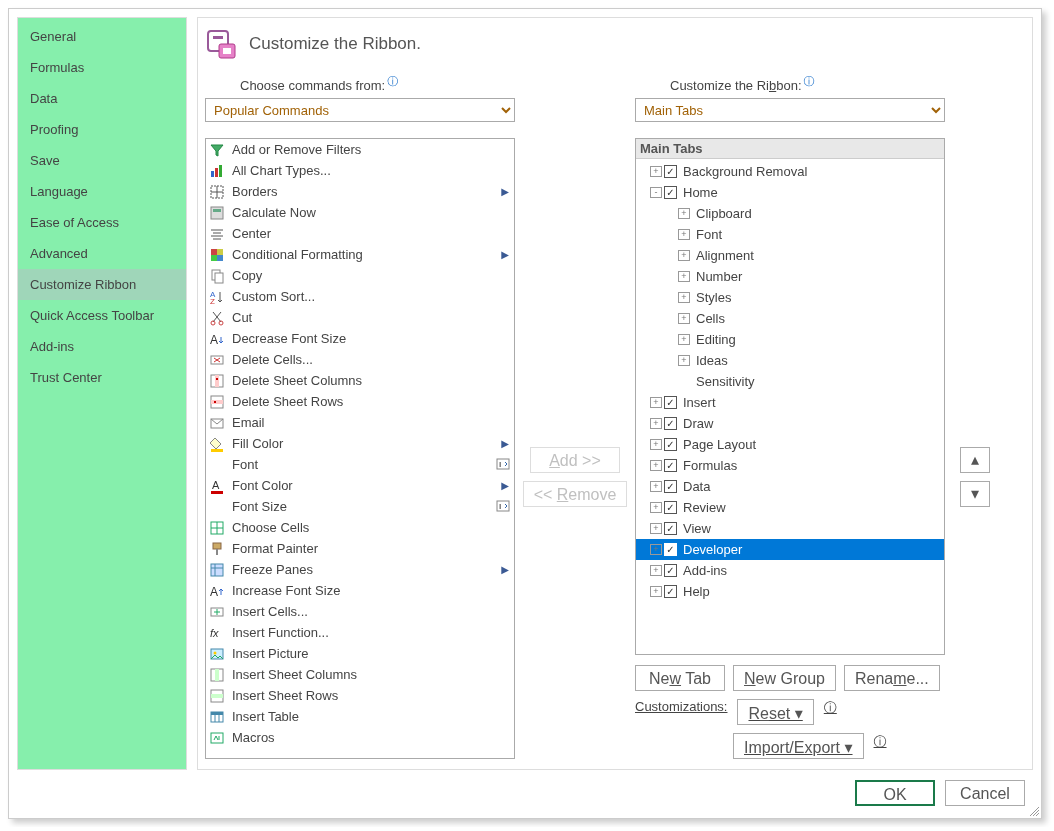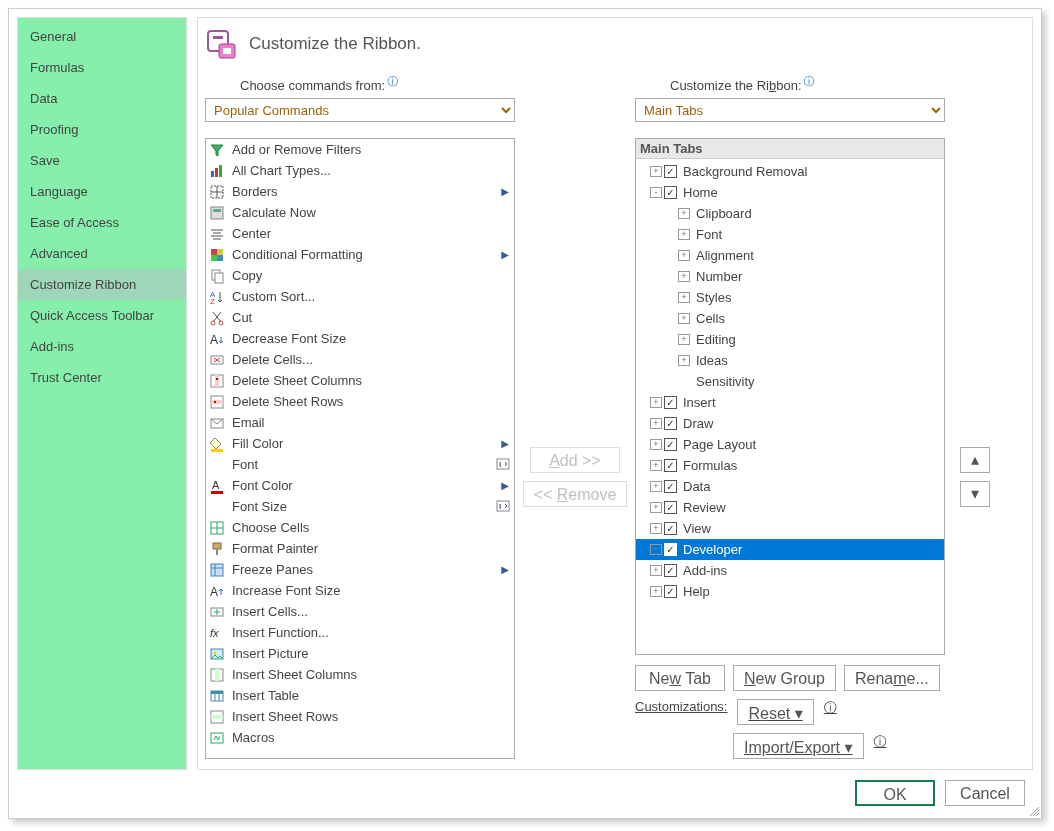--- a/index.html
+++ b/index.html
@@ -475,36 +475,36 @@
                   <svg width="16" height="16" viewBox="0 0 16 16">
                     <rect x="2" y="2" width="12" height="12" fill="#fff" stroke="#888"></rect>
                     <rect x="6" y="2" width="4" height="12" fill="#cfc"></rect>
                   </svg>
                 </span>
                 <span class="cmd-label">Insert Sheet Columns</span>
               </div>
               <div class="cmd-row">
                 <span class="cmd-icon">
                   <svg width="16" height="16" viewBox="0 0 16 16">
+                    <rect x="2" y="2" width="12" height="12" fill="#fff" stroke="#888"></rect>
+                    <rect x="2" y="6" width="12" height="4" fill="#cfc"></rect>
+                  </svg>
+                </span>
+                <span class="cmd-label">Insert Sheet Rows</span>
+              </div>
+              <div class="cmd-row">
+                <span class="cmd-icon">
+                  <svg width="16" height="16" viewBox="0 0 16 16">
                     <rect x="2" y="3" width="12" height="10" fill="#fff" stroke="#48a"></rect>
                     <rect x="2" y="3" width="12" height="3" fill="#48a"></rect>
                     <line x1="6" y1="3" x2="6" y2="13" stroke="#48a"></line>
                     <line x1="10" y1="3" x2="10" y2="13" stroke="#48a"></line>
                   </svg>
                 </span>
                 <span class="cmd-label">Insert Table</span>
-              </div>
-              <div class="cmd-row">
-                <span class="cmd-icon">
-                  <svg width="16" height="16" viewBox="0 0 16 16">
-                    <rect x="2" y="2" width="12" height="12" fill="#fff" stroke="#888"></rect>
-                    <rect x="2" y="6" width="12" height="4" fill="#cfc"></rect>
-                  </svg>
-                </span>
-                <span class="cmd-label">Insert Sheet Rows</span>
               </div>
               <div class="cmd-row">
                 <span class="cmd-icon">
                   <svg width="16" height="16" viewBox="0 0 16 16">
                     <rect x="2" y="3" width="12" height="10" fill="#fff" stroke="#2a6"></rect>
                     <path d="M5 10l2-4 2 4m1-4v4" stroke="#2a6" fill="none"></path>
                   </svg>
                 </span>
                 <span class="cmd-label">Macros</span>
               </div>

